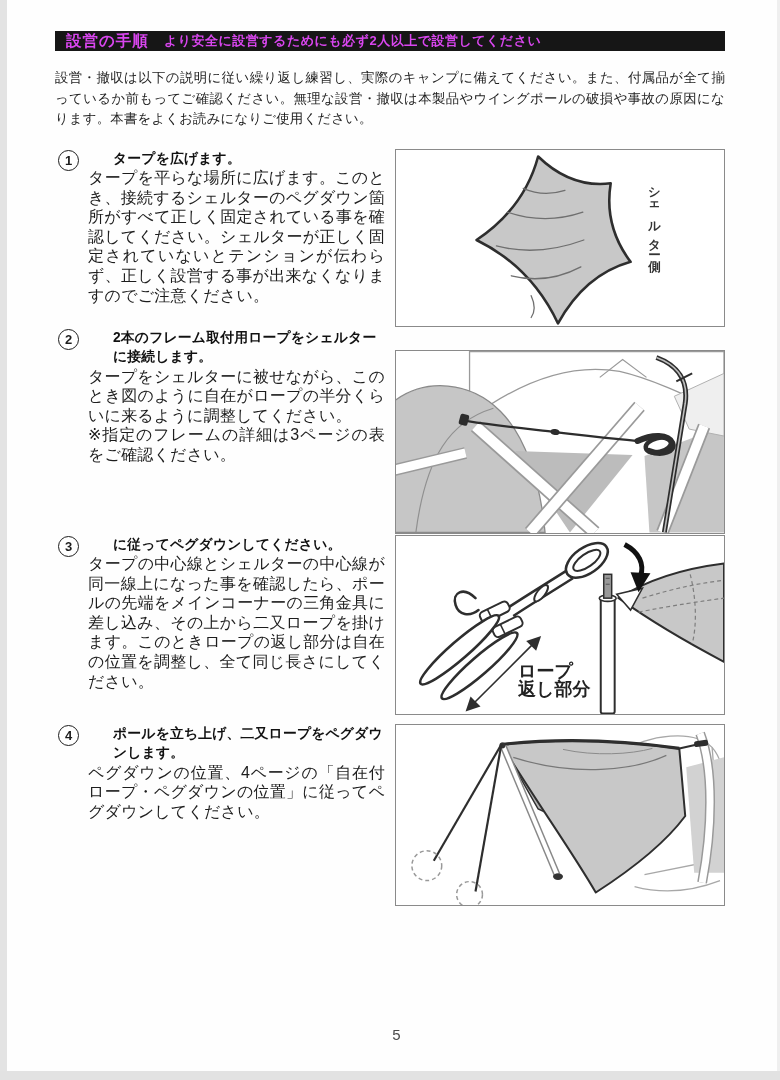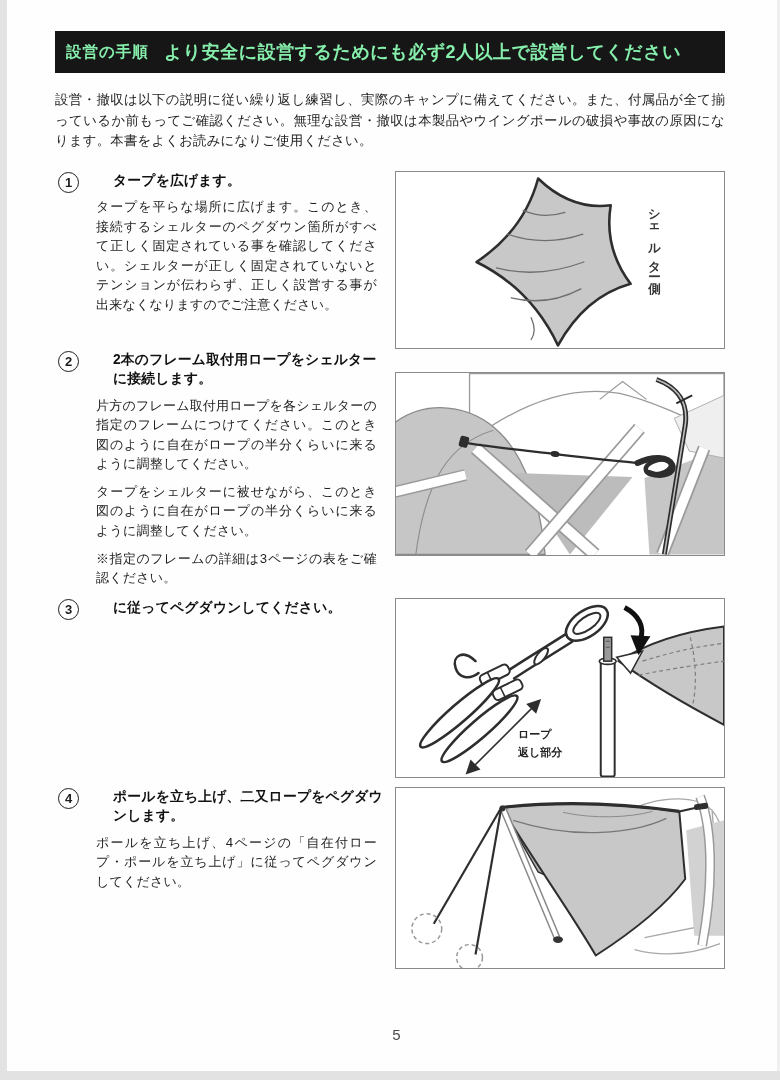--- a/index.html
+++ b/index.html
@@ -14,53 +14,53 @@
   .photo-edge-right{position:absolute;right:0;top:0;width:3px;height:1080px;background:#efefef;}
   .photo-edge-bottom{position:absolute;left:0;bottom:0;width:780px;height:9px;background:#e2e2e2;}
   .page{
     position:absolute;left:7px;top:0;width:770px;height:1071px;background:#fefefe;
   }
   .content{
     position:absolute;left:48px;top:31px;width:670px;
   }
   
   .header-bar{
-    background:#161616;color:#86efac;height:42px;display:flex;align-items:center;
+    background:#161616;color:#d946ef;height:20px;display:flex;align-items:center;
     padding:0 0 0 11px;box-sizing:border-box;gap:15px;
   }
   .header-title{font-size:15.5px;font-weight:bold;letter-spacing:1px;white-space:nowrap;}
-  .header-sub{font-size:18px;font-weight:bold;letter-spacing:0.5px;white-space:nowrap;}
+  .header-sub{font-size:13px;font-weight:bold;letter-spacing:0.5px;white-space:nowrap;}
   
   .intro{
     margin-top:17px;font-size:13.4px;line-height:20.5px;letter-spacing:0.2px;
     text-align:justify;color:#1d1d1d;font-weight:500;
   }
   
   .steps{margin-top:19px;}
   .step-row{display:flex;align-items:flex-start;}
   .step-text{width:340px;box-sizing:border-box;padding-right:10px;position:relative;flex-shrink:0;}
   .step-num{
     position:absolute;left:3px;top:1px;width:19px;height:19px;border:1.6px solid #1d1d1d;
     border-radius:50%;display:flex;align-items:center;justify-content:center;
     font-size:13px;font-weight:bold;color:#1d1d1d;background:#fff;
   }
   .step-body-wrap{margin-left:33px;}
   .step-title{font-size:13.8px;font-weight:bold;line-height:19.5px;color:#111;letter-spacing:0.2px;margin-left:25px;}
-  .step-para{font-size:13px;line-height:19.6px;margin:8px;color:#1d1d1d;letter-spacing:0.2px;text-align:justify;font-weight:500;font-family:Liberation Mono, monospace;}
+  .step-para{font-size:16px;line-height:19.6px;margin:0;color:#1d1d1d;letter-spacing:0.2px;text-align:justify;font-weight:500;}
   .illus{
     width:328px;border:1.4px solid #8a8a8a;background:#fff;position:relative;flex-shrink:0;
     box-sizing:content-box;
   }
   .illus svg{display:block;}
   .vertical-label{
     position:absolute;writing-mode:vertical-rl;text-orientation:mixed;
     font-size:12.5px;font-weight:bold;color:#333;letter-spacing:3px;line-height:1;
   }
   .rope-label{
-    position:absolute;font-size:11px;font-weight:bold;color:#222;line-height:18px;
+    position:absolute;font-size:18px;font-weight:bold;color:#222;line-height:18px;
   }
   .pagenum{
     position:absolute;left:0;top:1026px;width:780px;text-align:center;
     font-size:15px;color:#4a4a4a;letter-spacing:1px;
   }
   .row-gap-0{margin-bottom:1px;}
   .row-gap-2{margin-bottom:9px;}
   .mt-illus2{margin-top:22px;}
 </style>
 </head>
@@ -103,21 +103,20 @@
           </svg>
           <span class="vertical-label" style="left:252px;top:28px;">シェルター側</span>
         </div>
       </div>
 
       <div class="step-row row-gap-0">
         <div class="step-text">
           <span class="step-num">2</span>
           <div class="step-body-wrap">
             <div class="step-title">2本のフレーム取付用ロープをシェルターに接続します。</div>
-            <p class="step-para">片方のフレーム取付用ロープを各シェルターの指定のフレームにつけてください。このとき図のように自在がロープの半分くらいに来るように調整してください。</p>
             <p class="step-para">タープをシェルターに被せながら、このとき図のように自在がロープの半分くらいに来るように調整してください。</p>
             <p class="step-para">※指定のフレームの詳細は3ページの表をご確認ください。</p>
           </div>
         </div>
         <div class="illus mt-illus2" style="height:182px;">
           <svg width="328" height="182" viewBox="0 0 330 182">
 
             <path d="M74,68 C130,26 180,12 225,20 C260,28 300,48 330,62 L330,0 L74,0 Z" fill="#ffffff" stroke="#9a9a9a" stroke-width="1.3"></path>
             <path d="M205,26 L228,8 L252,26" fill="none" stroke="#9a9a9a" stroke-width="1.2"></path>
             <polygon points="46,63 74,66 72,76" fill="#ffffff" stroke="#9a9a9a" stroke-width="1"></polygon>
@@ -155,20 +154,21 @@
             </g>
           </svg>
         </div>
       </div>
 
       <div class="step-row row-gap-2">
         <div class="step-text">
           <span class="step-num">3</span>
           <div class="step-body-wrap">
             <div class="step-title">に従ってペグダウンしてください。</div>
+            <p class="step-para">タープの中心線とシェルターの中心線が同一線上になった事を確認したら、ポールの先端をメインコーナーの三角金具に差し込み、その上から二又ロープを掛けます。このときロープの返し部分は自在の位置を調整し、全て同じ長さにしてください。</p>
           </div>
         </div>
         <div class="illus" style="height:178px;">
           <svg width="328" height="178" viewBox="0 0 330 178">
 
             <path d="M224,62 C255,42 290,32 330,27 L330,126 C290,105 252,82 224,62 Z" fill="#c8c8c8" stroke="#2e2e2e" stroke-width="2"></path>
             <g stroke="#7d7d7d" stroke-width="1.2" fill="none" stroke-dasharray="4 3">
               <path d="M248,62 C280,52 305,47 330,44"></path>
               <path d="M244,76 C280,69 308,65 330,62"></path>
               <path d="M296,38 C302,62 303,88 298,108"></path>
@@ -226,21 +226,21 @@
             <div>返し部分</div>
           </div>
         </div>
       </div>
 
       <div class="step-row">
         <div class="step-text">
           <span class="step-num">4</span>
           <div class="step-body-wrap">
             <div class="step-title">ポールを立ち上げ、二又ロープをペグダウンします。</div>
-            <p class="step-para">ポールを立ち上げ、4ページの「自在付ロープ・ポールを立ち上げ」に従ってペグダウンしてください。</p>
+            <p class="step-para">ペグダウンの位置、4ページの「自在付ロープ・ペグダウンの位置」に従ってペグダウンしてください。</p>
           </div>
         </div>
         <div class="illus" style="height:180px;">
           <svg width="328" height="180" viewBox="0 0 330 180">
 
             <g stroke="#a8a8a8" stroke-width="1.3" fill="none">
               <path d="M225,28 C255,8 300,4 318,22 C332,38 334,70 330,100"></path>
               <path d="M318,22 C322,60 318,112 310,152"></path>
               <path d="M240,162 C270,170 300,166 326,156"></path>
               <path d="M250,150 L330,134"></path>

